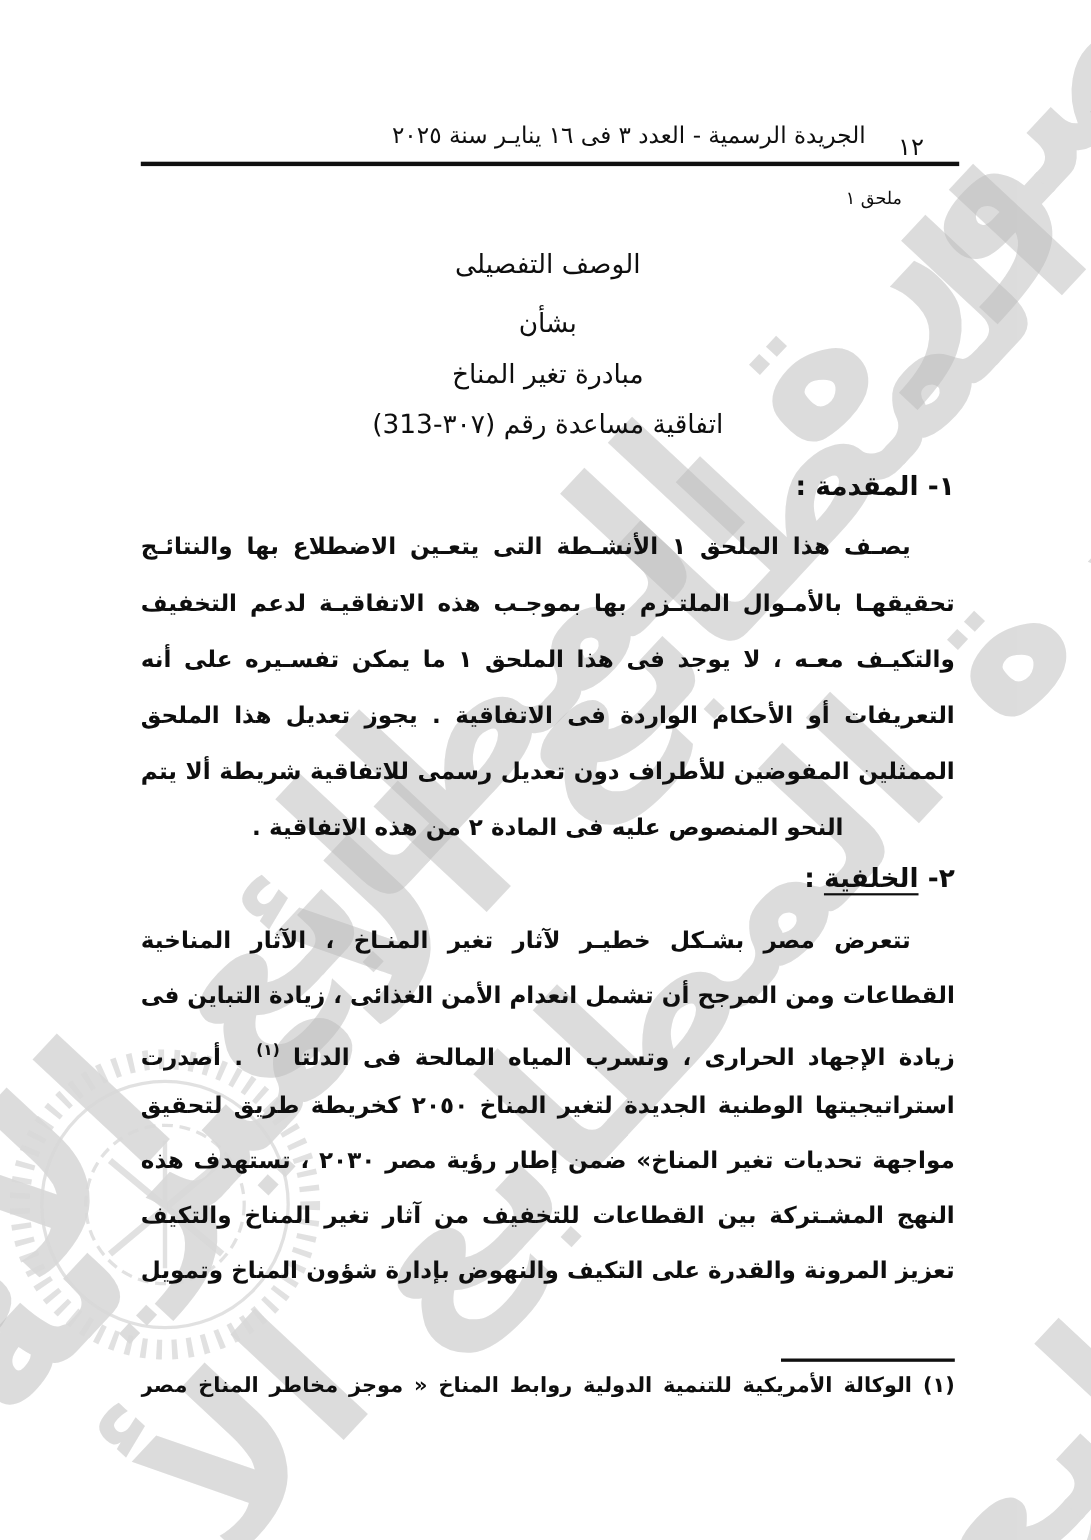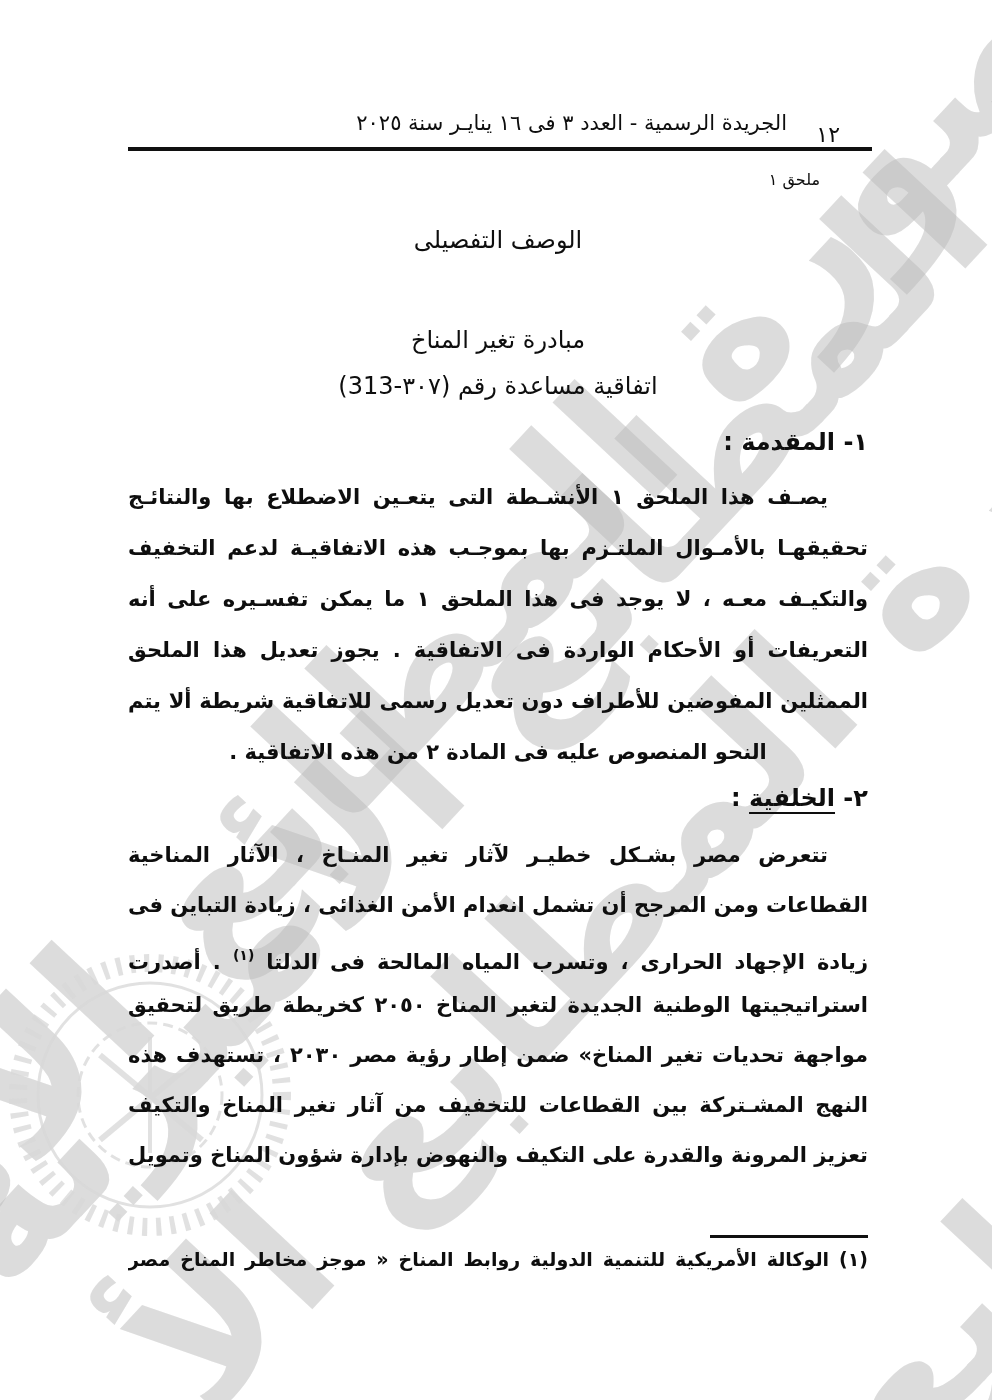--- a/index.html
+++ b/index.html
@@ -96,20 +96,21 @@
   </div>
 
   <div class="layer-content">
 
     <span class="pgnum">١٢</span>
     <span class="gz-title">الجريدة الرسمية - العدد ٣ فى ١٦ ينايـر سنة ٢٠٢٥</span>
     <div class="header-rule"></div>
 
     <div class="annex">ملحق ١</div>
     <div class="ctr t1">الوصف التفصيلى</div>
+    <div class="ctr t2">بشأن</div>
     <div class="ctr t3">مبادرة تغير المناخ</div>
     <div class="ctr t4">اتفاقية مساعدة رقم (٣٠٧-313)</div>
 
     <div class="sec-head h1">١- المقدمة :</div>
     <div class="para p1">
       <div class="pline indent">يصـف هذا الملحق ١ الأنشـطة التى يتعـين الاضطلاع بها والنتائـج التى يتعين</div>
       <div class="pline">تحقيقهـا بالأمـوال الملتـزم بها بموجـب هذه الاتفاقيـة لدعم التخفيف مـن تغير المناخ</div>
       <div class="pline">والتكيـف معـه ، لا يوجد فى هذا الملحق ١ ما يمكن تفسـيره على أنه تعديل لأى من</div>
       <div class="pline">التعريفات أو الأحكام الواردة فى الاتفاقية . يجوز تعديل هذا الملحق باتفاق مكتوب من</div>
       <div class="pline">الممثلين المفوضين للأطراف دون تعديل رسمى للاتفاقية شريطة ألا يتم تغيير الهدف ، على</div>

